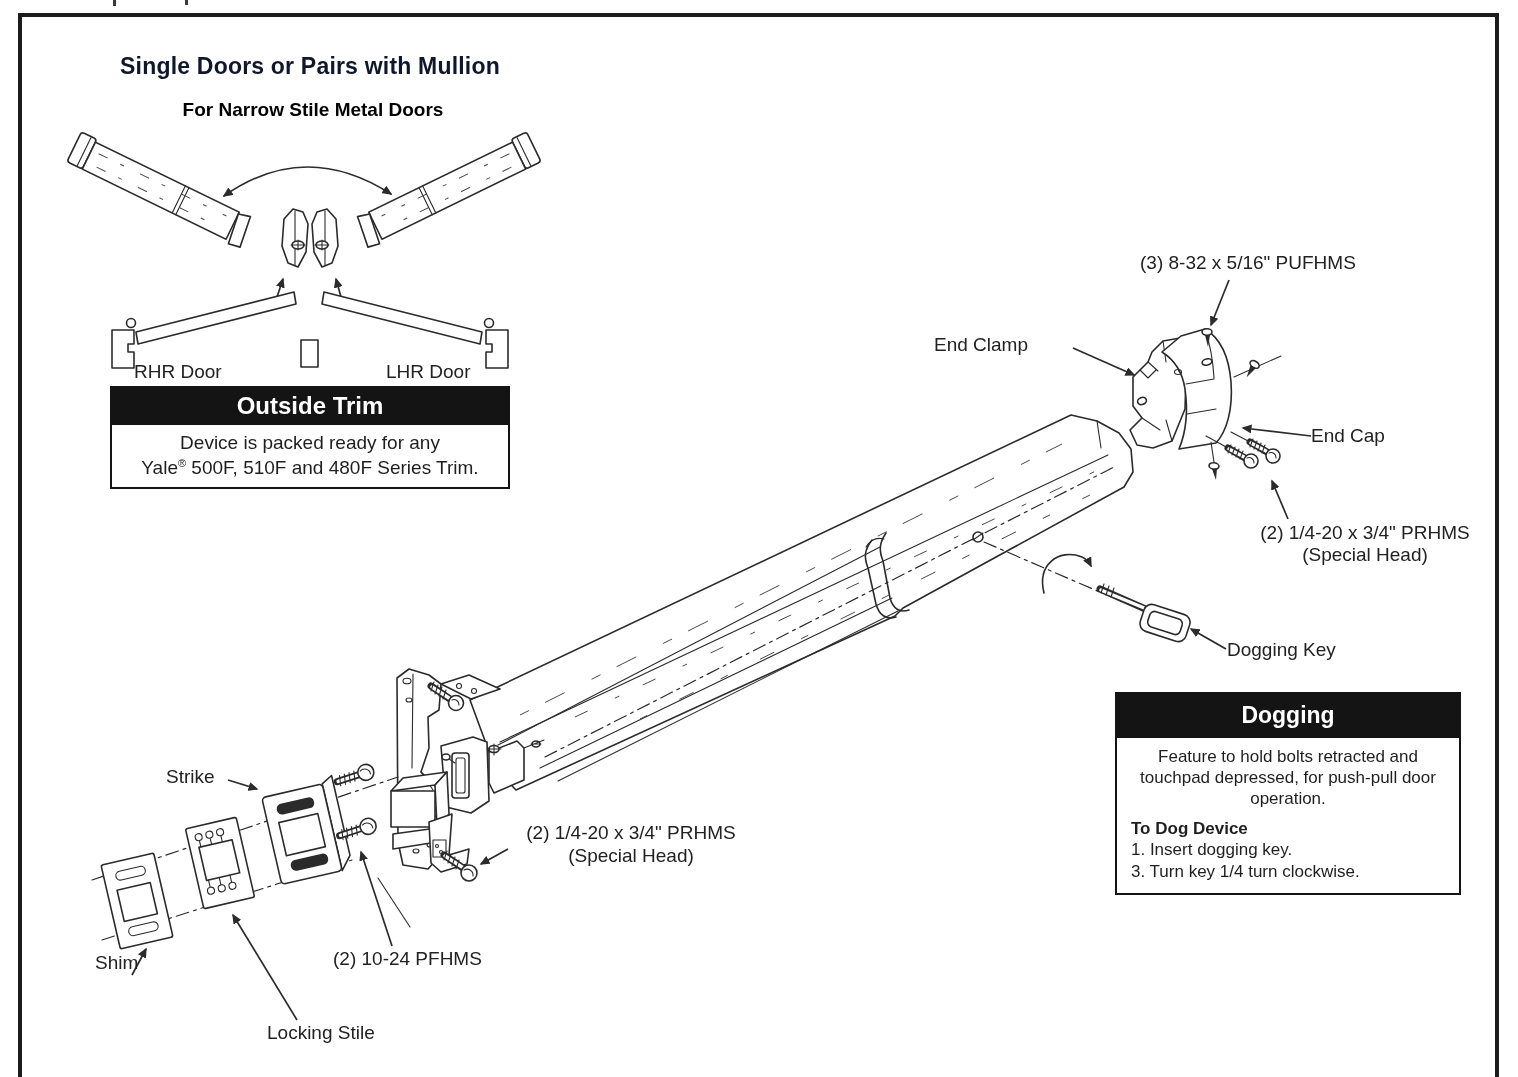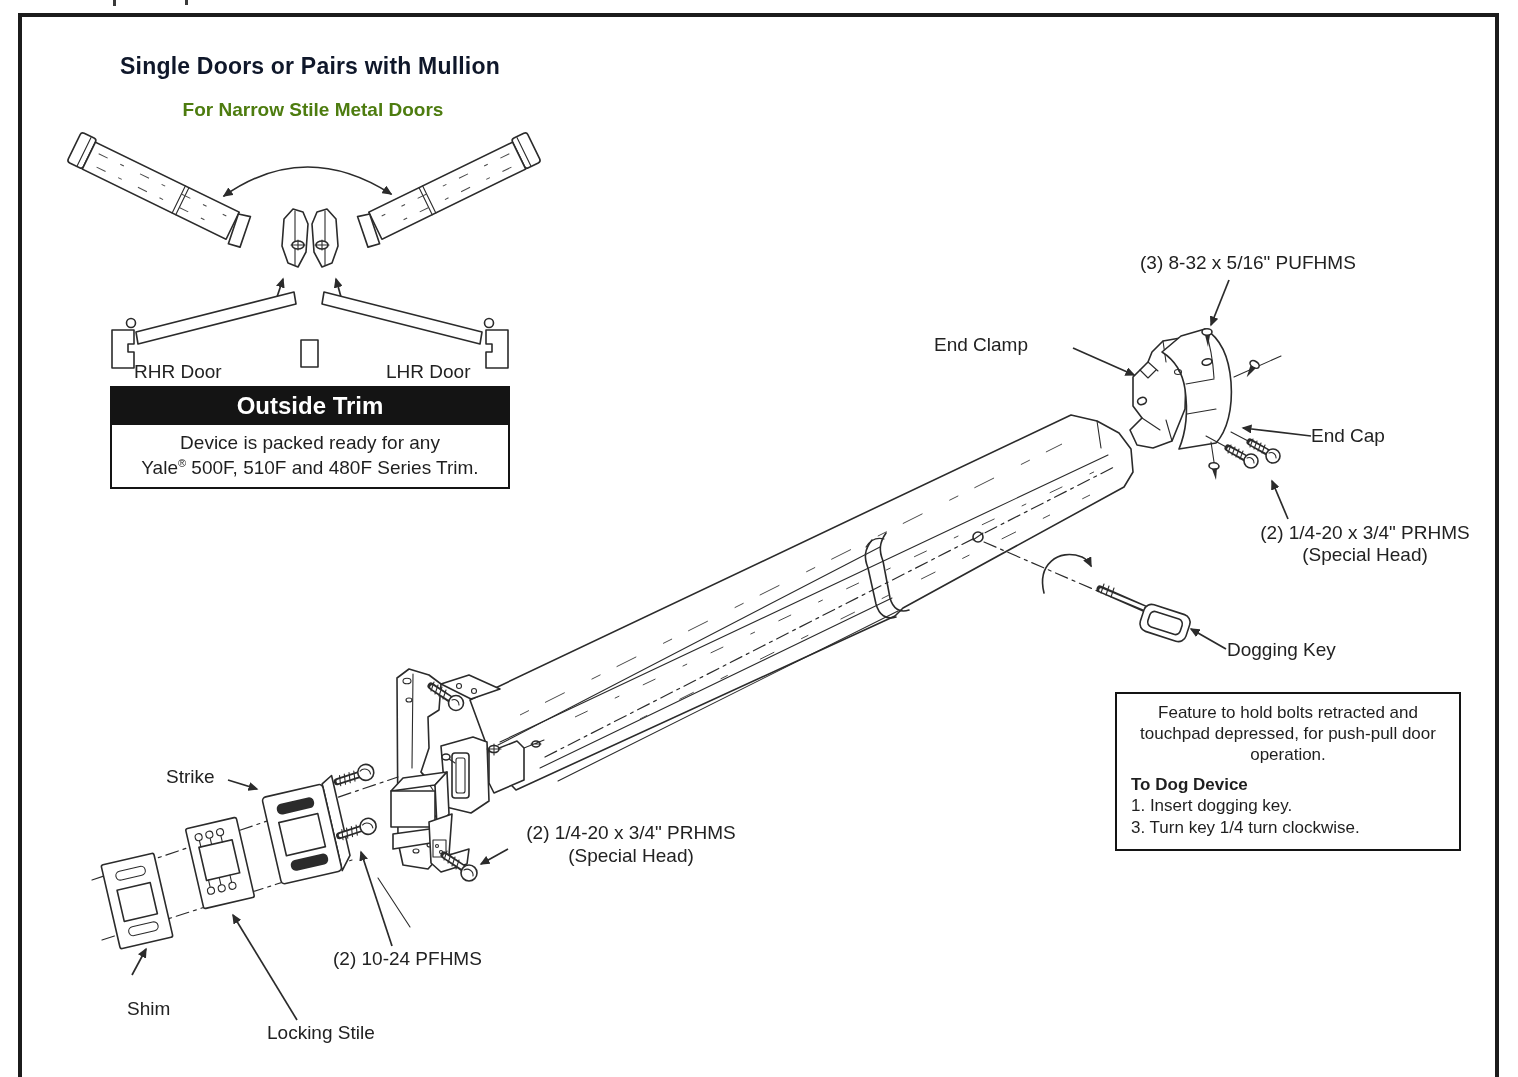--- a/index.html
+++ b/index.html
@@ -12,21 +12,21 @@
     border:4px solid #1c1c1c; box-sizing:border-box;
   }
   .art { position:absolute; left:0; top:0; width:1518px; height:1077px; }
   .lbl { position:absolute; font-size:19px; line-height:22px; color:#222; white-space:nowrap; }
   .title {
     position:absolute; left:95px; top:53px; width:430px; text-align:center;
     font-size:23px; font-weight:bold; color:#0f172a; letter-spacing:0.2px;
   }
   .subtitle {
     position:absolute; left:113px; top:98px; width:400px; text-align:center;
-    font-size:19px; line-height:23px; font-weight:bold; color:#4d7c0f;
+    font-size:19px; line-height:23px; font-weight:bold; color:#000000;
   }
   .info-box { position:absolute; box-sizing:border-box; border:2px solid #141414; background:#fff; }
   .info-box .hd {
     background:#141414; color:#ffffff; text-align:center; font-weight:bold;
   }
   .ot-box { left:110px; top:386px; width:400px; }
   .ot-box .hd { font-size:24px; padding:4px 0 5px 0; }
   .ot-box .bd { font-size:19px; line-height:25px; text-align:center; padding:5px 2px 7px 2px; }
   .sup { font-size:11px; vertical-align:super; line-height:0; }
   .dog-box { left:1115px; top:692px; width:346px; }
@@ -329,24 +329,25 @@
 
   <div class="lbl" style="left:1227px; top:639px;">Dogging Key</div>
 
   <div class="lbl center2" style="left:506px; top:821px; width:250px; line-height:23px;">
     <div>(2) 1/4-20 x 3/4" PRHMS</div>
     <div>(Special Head)</div>
   </div>
 
   <div class="lbl" style="left:166px; top:766px;">Strike</div>
   <div class="lbl" style="left:333px; top:948px;">(2) 10-24 PFHMS</div>
-  <div class="lbl" style="left:95px; top:998px;margin-left:32px;">Shim</div>
+  <div class="lbl" style="left:95px; top:952px;">Shim</div>
   <div class="lbl" style="left:267px; top:1022px;">Locking Stile</div>
 
   <div class="info-box dog-box">
+    <div class="hd">Dogging</div>
     <div class="bd">
       <div class="desc">
         <div>Feature to hold bolts retracted and</div>
         <div>touchpad depressed, for push-pull door</div>
         <div>operation.</div>
       </div>
       <div class="subhd">To Dog Device</div>
       <div class="step">1. Insert dogging key.</div>
       <div class="step">3. Turn key 1/4 turn clockwise.</div>
     </div>

